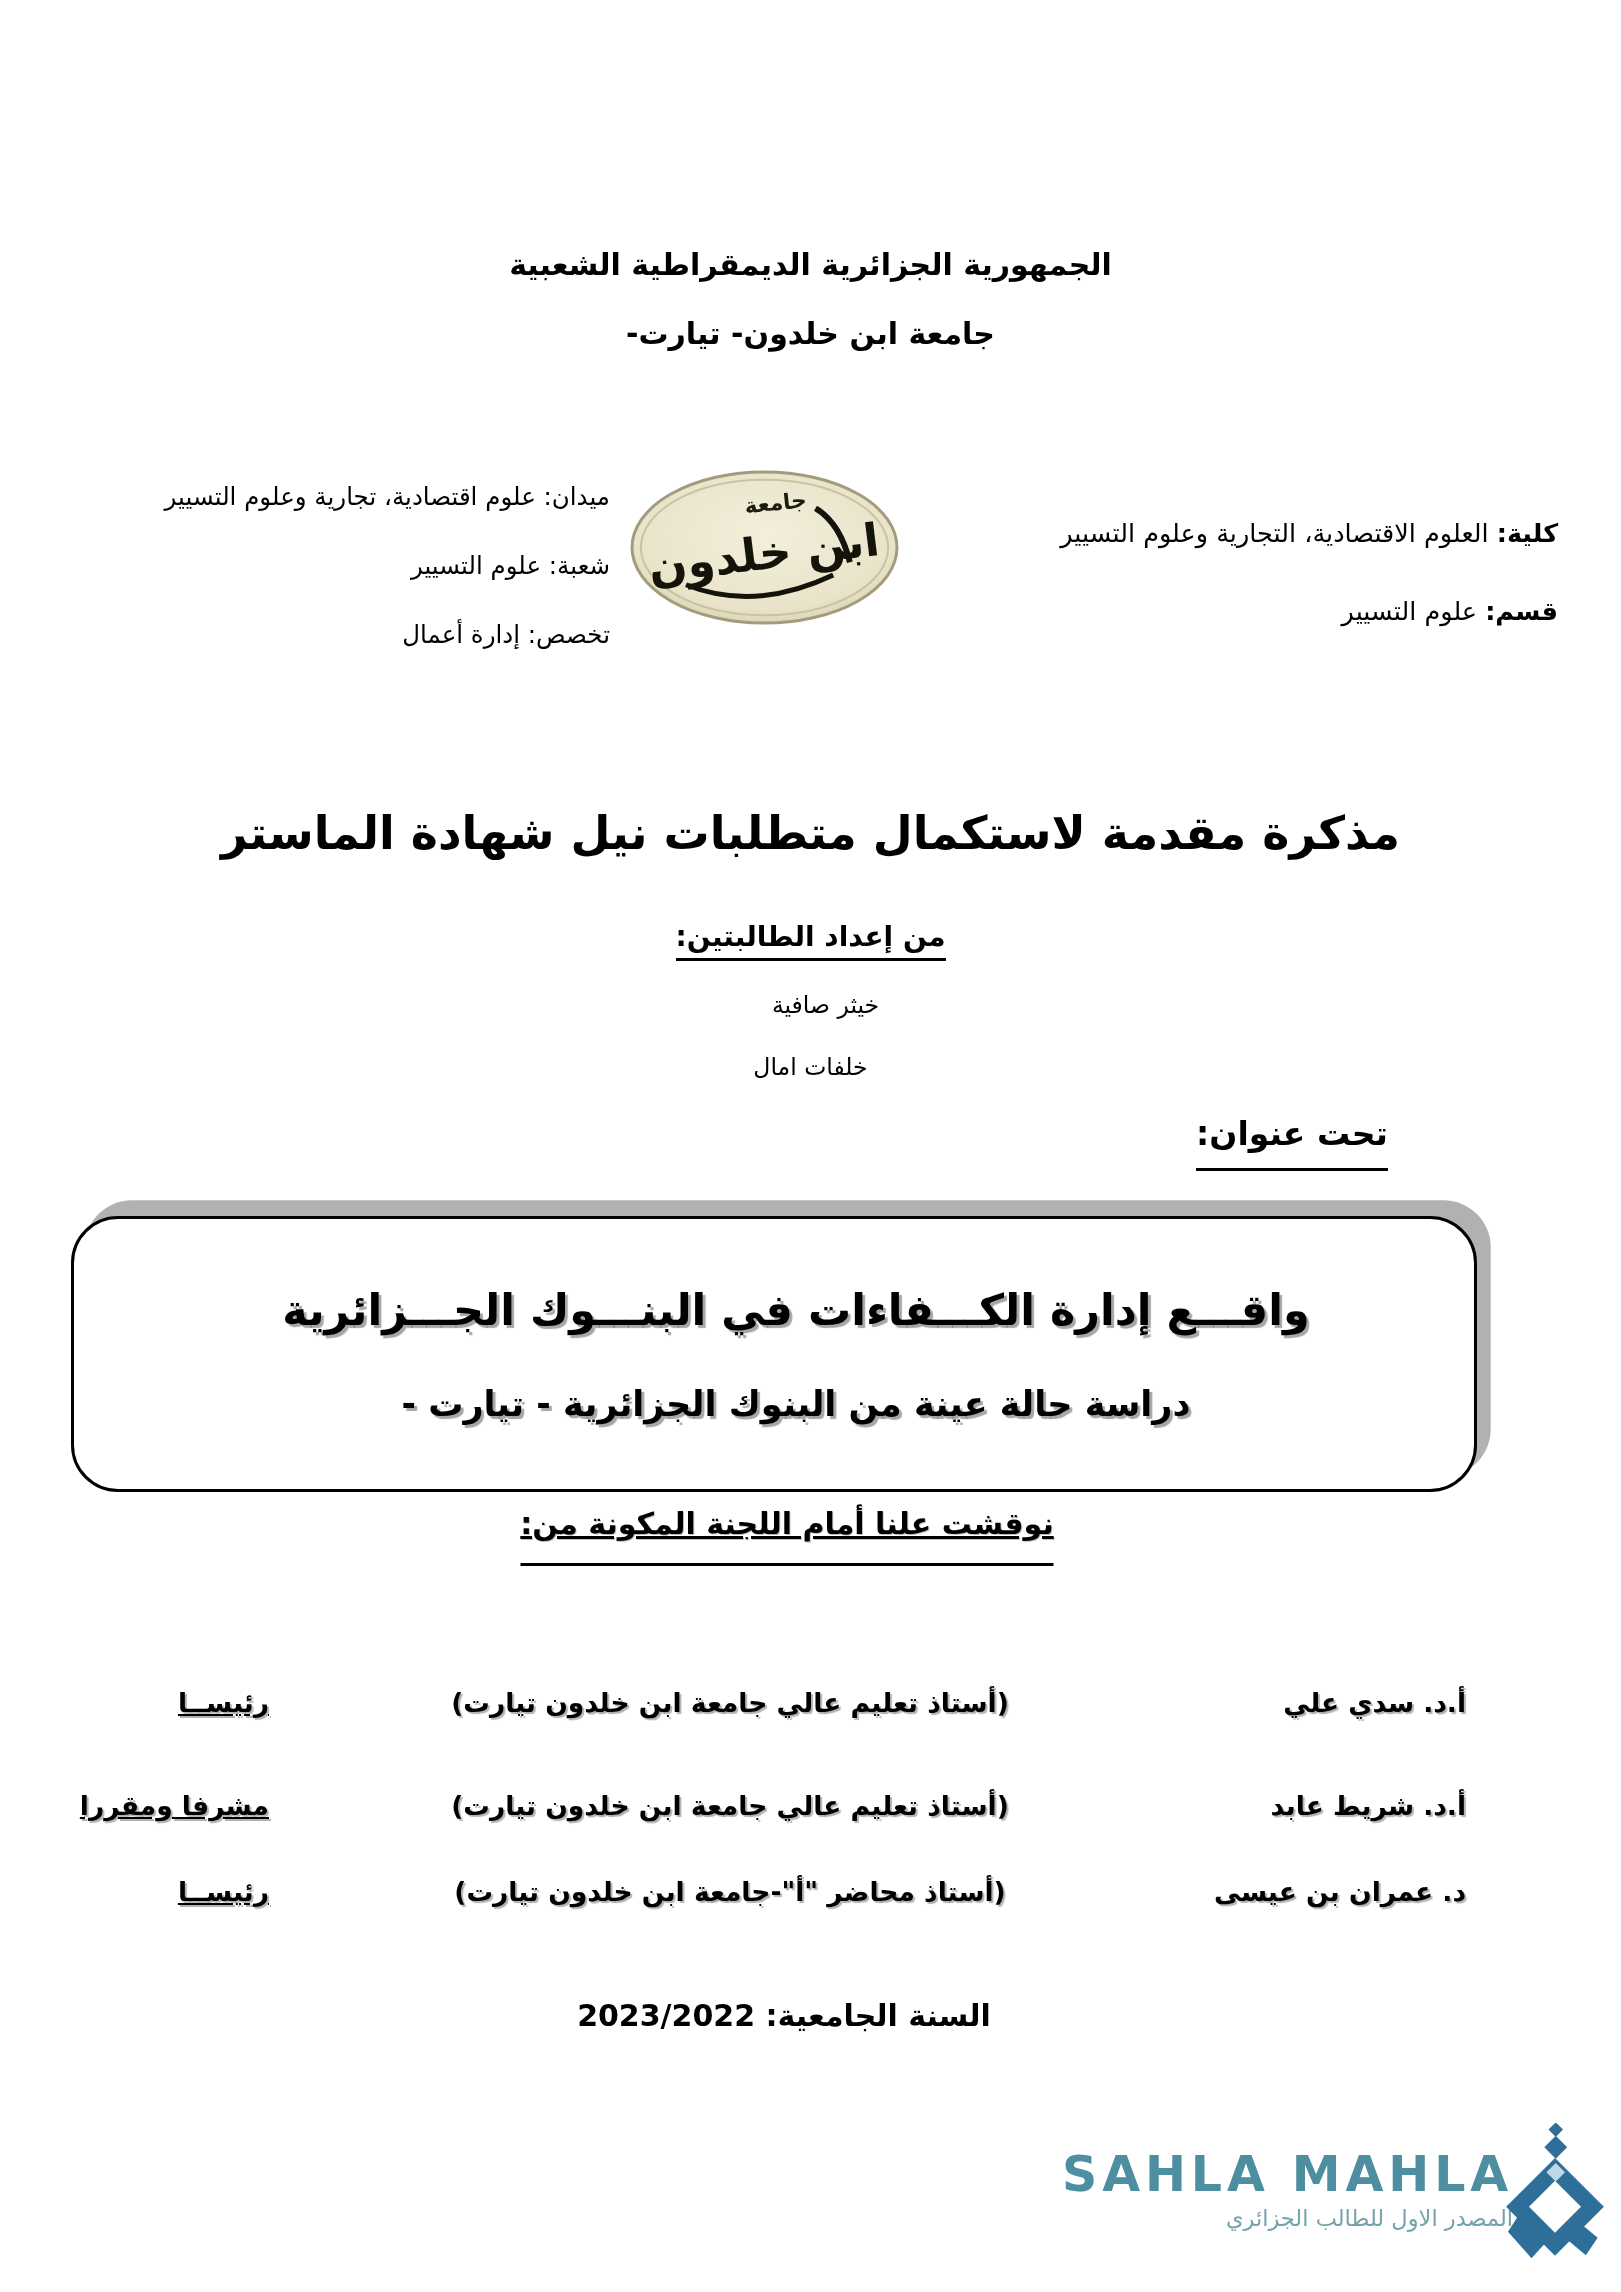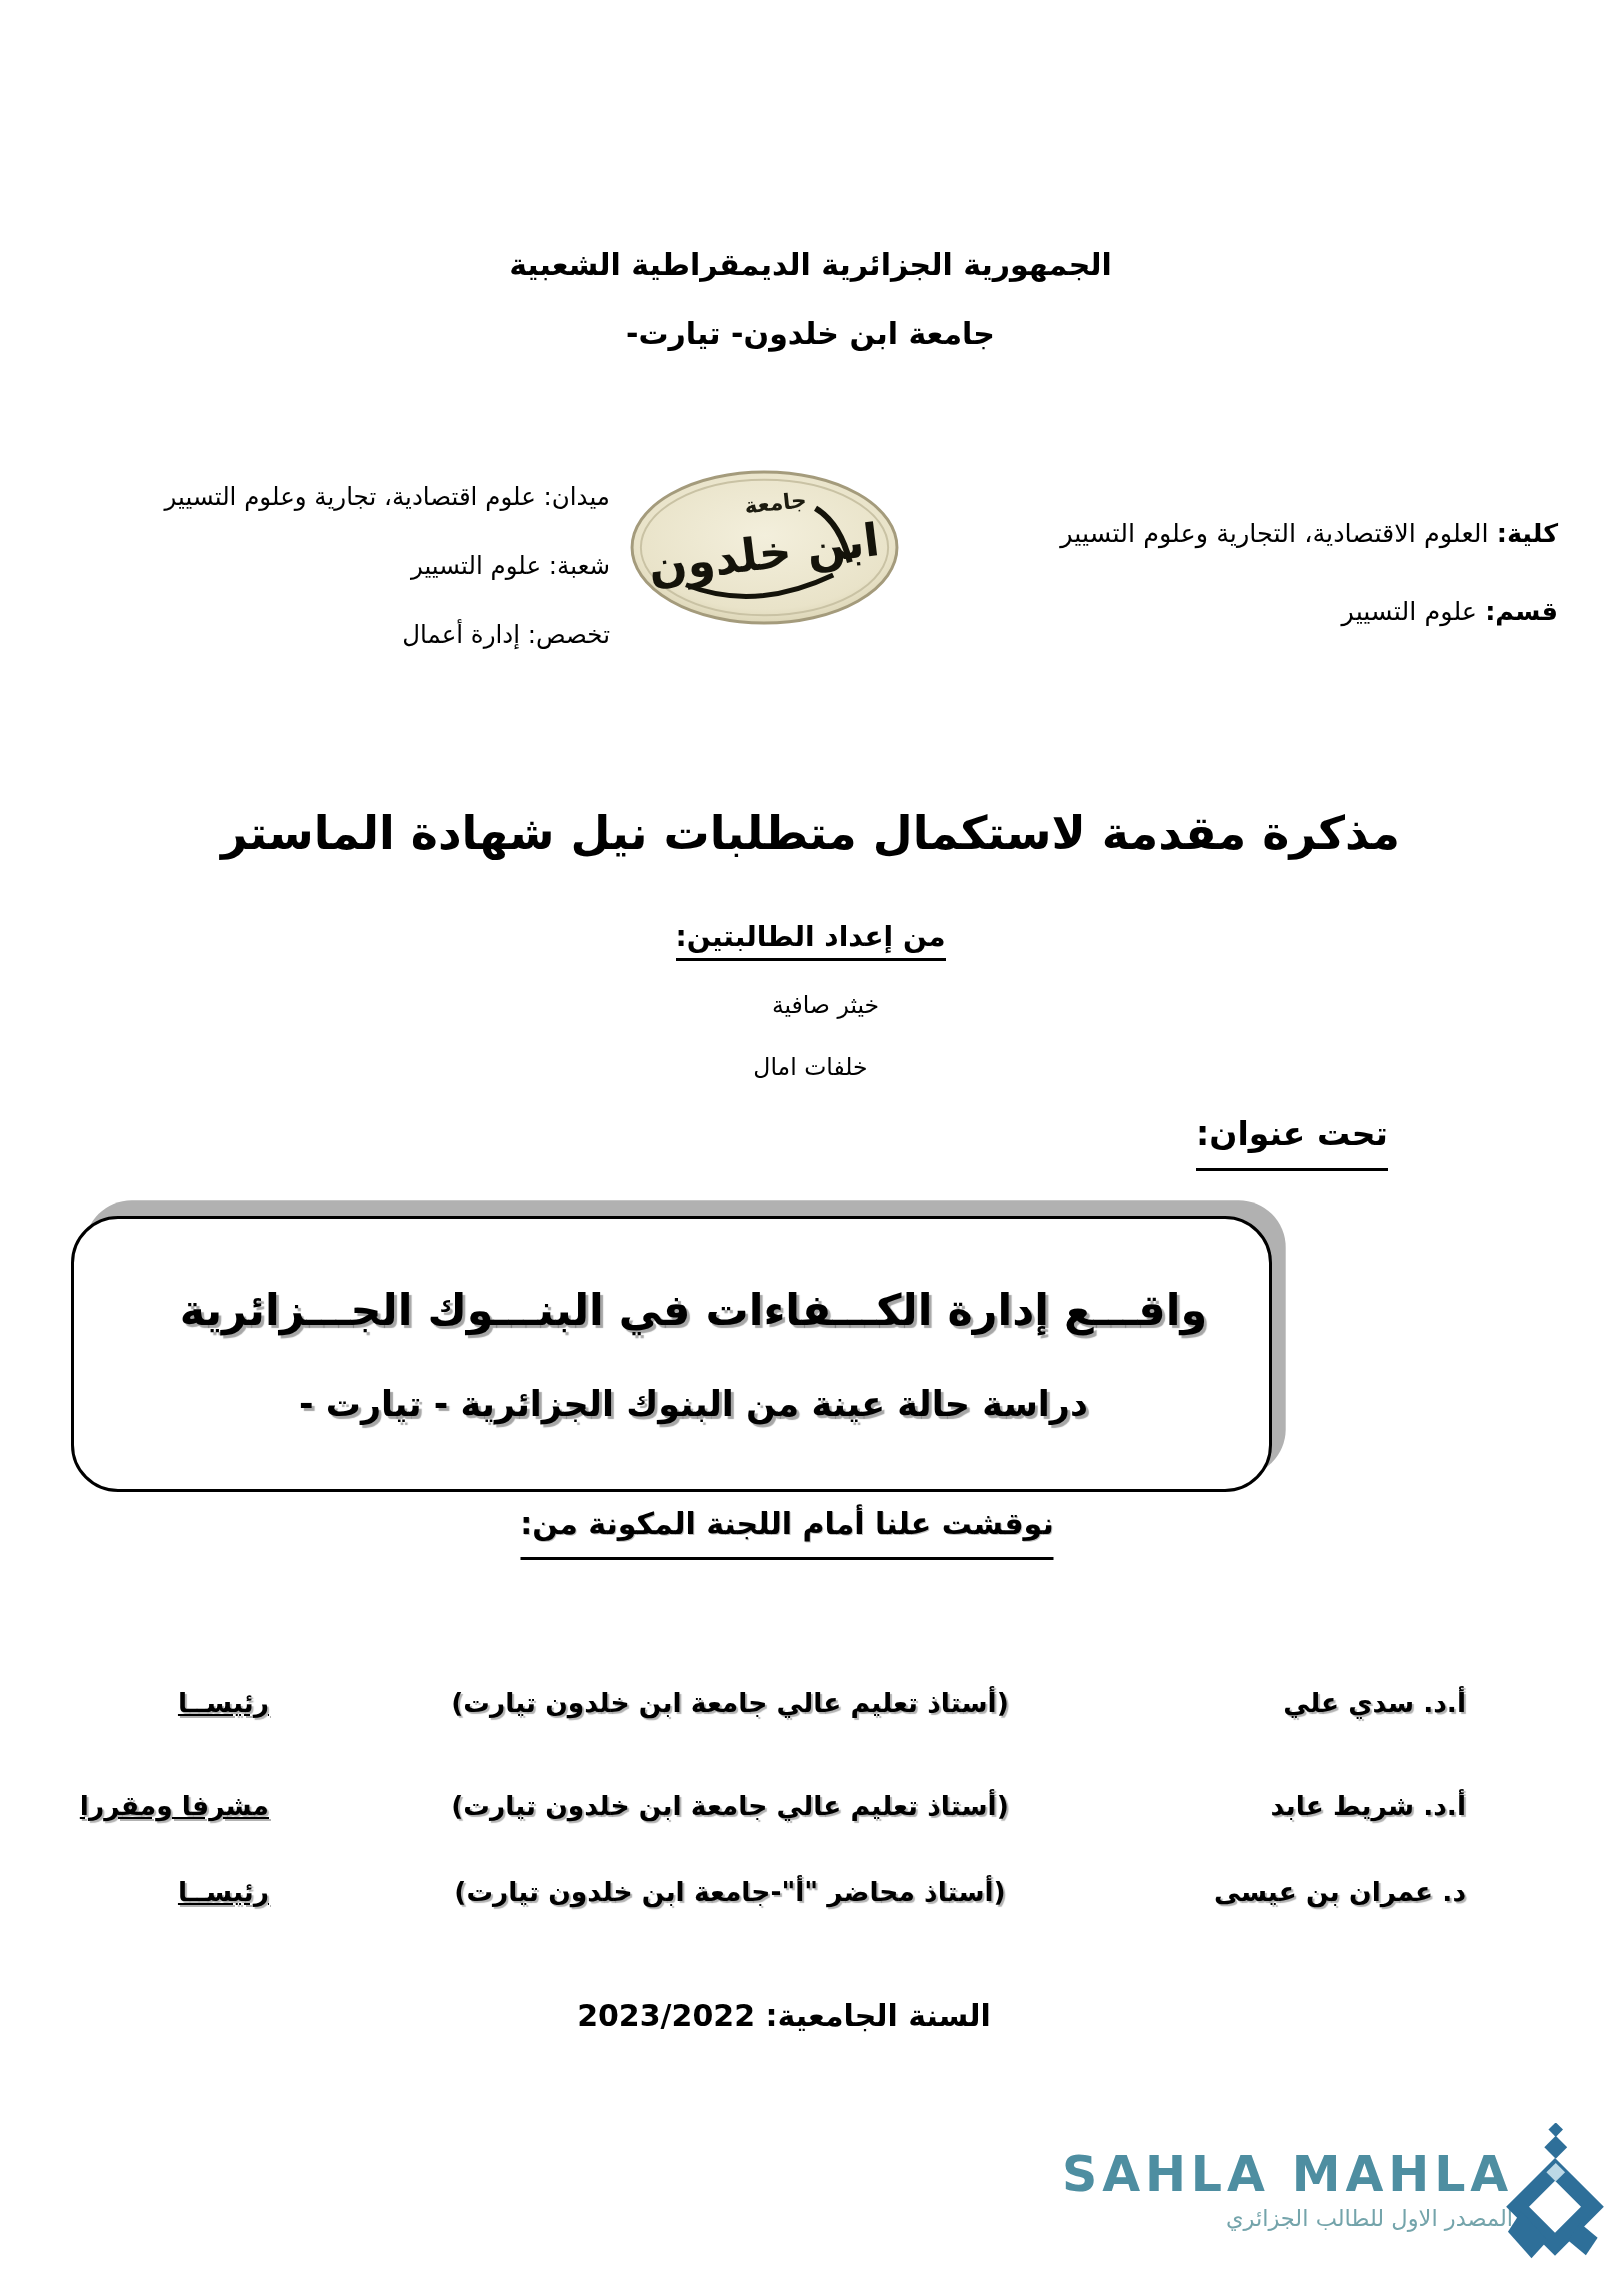--- a/index.html
+++ b/index.html
@@ -45,35 +45,36 @@
   .student{position:absolute;left:0;width:100%;text-align:center;direction:rtl;font-size:23.5px;}
   .student-1{top:975px;padding-left:15px;}
   .student-2{top:1037px;}
   .under-title{position:absolute;top:1098px;right:233px;direction:rtl;}
   .under-title span{
     font-weight:bold;font-size:33px;
     border-bottom:3.9px solid #000;padding-bottom:15px;display:inline-block;
   }
   
   .title-box{
-    position:absolute;left:71px;top:1200px;width:1201px;height:276px;
+    position:absolute;left:71px;top:1200px;width:1406px;height:276px;
     border:3.9px solid #000;border-radius:47px;background:#fff;
     box-shadow:13.7px -15.7px 0 #b1b1b1;
     display:flex;flex-direction:column;justify-content:center;align-items:center;
     gap:49px;direction:rtl;box-sizing:border-box;padding-left:44px;
   }
   .title-line-1{font-weight:bold;font-size:43px;text-shadow:2.9px 2.9px 1px rgba(0,0,0,0.35);}
   .title-line-2{font-weight:bold;font-size:35px;text-shadow:2.9px 2.9px 1px rgba(0,0,0,0.35);}
   
   .committee-heading{position:absolute;top:1490px;left:0;width:100%;text-align:center;direction:rtl;}
   .committee-heading span{
     display:inline-block;transform:translateX(-23.5px); 
     font-weight:bold;font-size:30px;
-    border-bottom:3.9px solid #000;padding-bottom:16px;
+    border-bottom:3.9px solid #000;padding-bottom:22px;
     text-shadow:1px 1px 0 rgba(0,0,0,0.25);
+    text-decoration:underline;
   }
   .c-row{position:absolute;left:0;width:100%;height:41px;
     font-weight:bold;font-size:26.5px;
     text-shadow:2px 2px 1px rgba(0,0,0,0.3);}
   .c-row-1{top:1671px;}
   .c-row-2{top:1774px;}
   .c-row-3{top:1860px;}
   .c-name{position:absolute;right:155px;direction:rtl;white-space:nowrap;}
   .c-affil{position:absolute;left:730px;transform:translateX(-50%);direction:rtl;white-space:nowrap;}
   .c-role{position:absolute;left:93px;width:176px;text-align:right;direction:rtl;white-space:nowrap;text-decoration:underline;}

